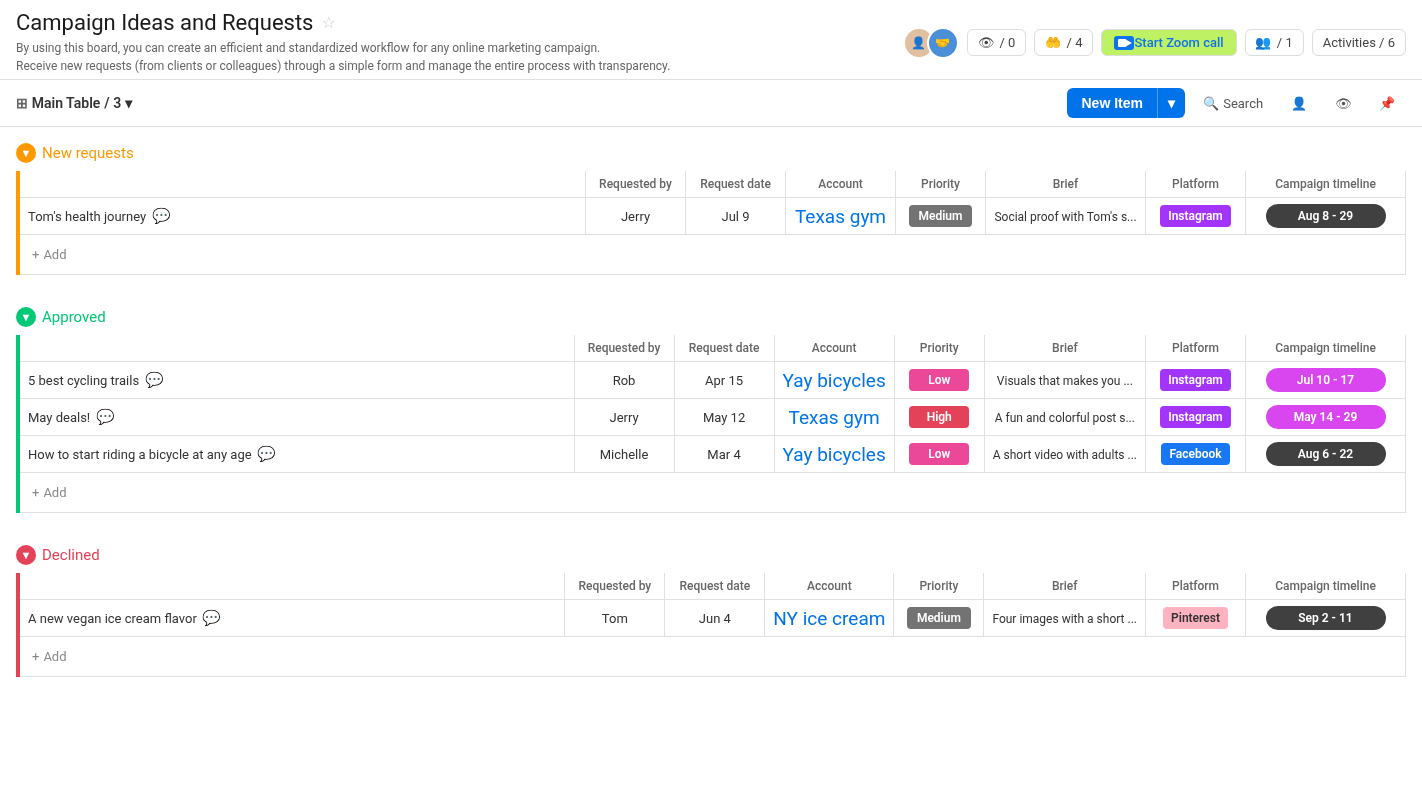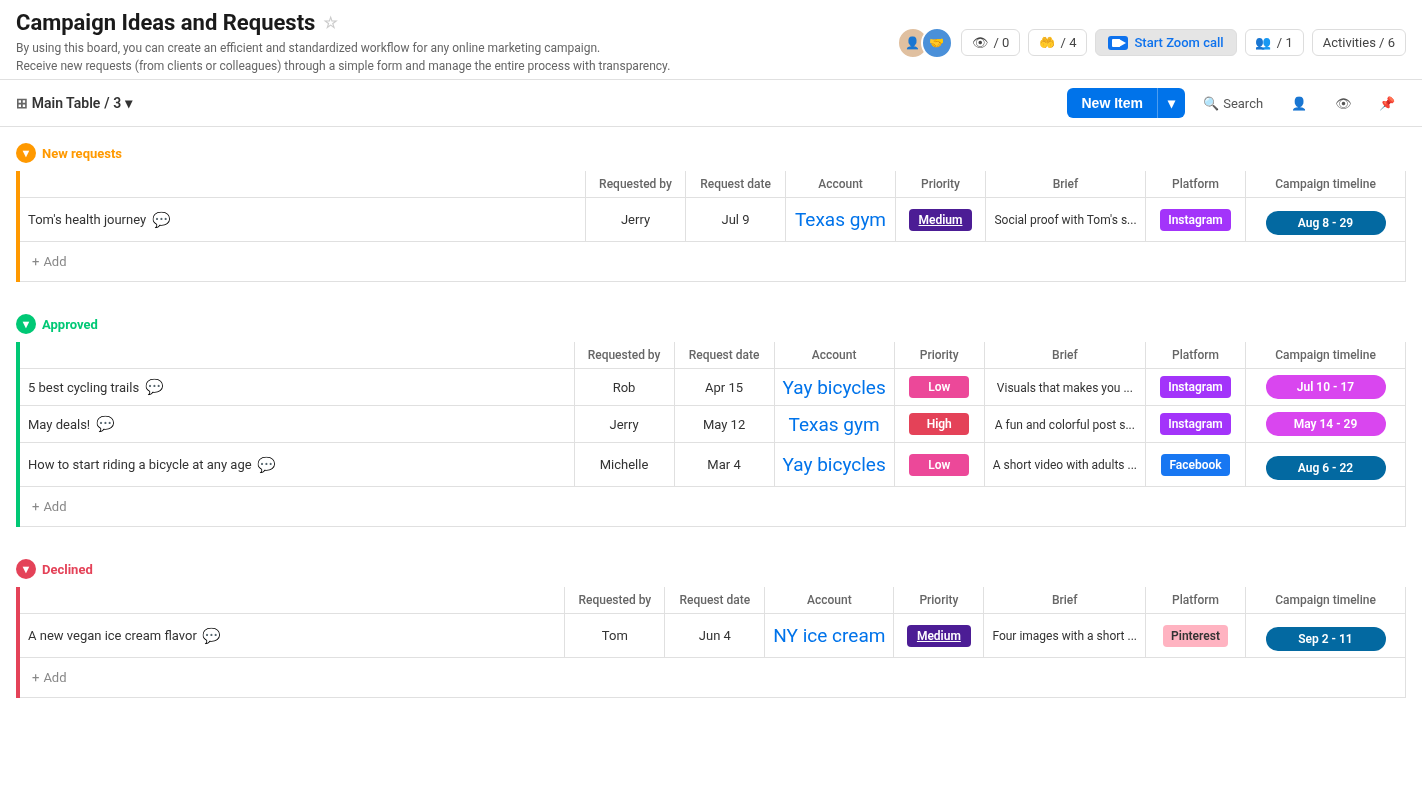--- a/index.html
+++ b/index.html
@@ -1,29 +1,29 @@
 <!DOCTYPE html>
 <html><head>
   <meta charset="utf-8">
   <style>
     * { box-sizing: border-box; margin: 0; padding: 0; }
     body { font-family: -apple-system, BlinkMacSystemFont, 'Segoe UI', Roboto, sans-serif; font-size: 13px; color: #333; background: #fff; overflow-x: hidden; }
 
     
     .top-header { display: flex; align-items: center; justify-content: space-between; padding: 10px 16px 4px; border-bottom: 1px solid #e0e0e0; }
     .top-header-left { display: flex; flex-direction: column; }
-    .page-title { font-size: 22px; font-weight: 700; color: #1a1a1a; display: flex; align-items: center; gap: 8px; }
+    .page-title { font-size: 22px; font-weight: 400; color: #1a1a1a; display: flex; align-items: center; gap: 8px; }
     .star-icon { color: #ccc; font-size: 16px; cursor: pointer; }
     .page-desc { font-size: 12px; color: #666; margin-top: 4px; line-height: 1.5; }
     .top-header-right { display: flex; align-items: center; gap: 8px; }
     .avatar-group { display: flex; align-items: center; cursor: pointer; }
     .avatar { width: 32px; height: 32px; border-radius: 50%; background: #e0c0a0; border: 2px solid #fff; overflow: hidden; display: flex; align-items: center; justify-content: center; font-size: 12px; font-weight: 600; color: #8B4513; }
     .avatar-2 { width: 32px; height: 32px; border-radius: 50%; background: #4a90d9; border: 2px solid #fff; margin-left: -8px; display: flex; align-items: center; justify-content: center; color: #fff; font-size: 12px; font-weight: 600; }
     .header-btn { display: flex; align-items: center; gap: 5px; padding: 5px 10px; border: 1px solid #ddd; border-radius: 6px; cursor: pointer; color: #444; font-size: 13px; background: #fff; }
-    .zoom-btn { display: flex; align-items: center; gap: 6px; padding: 5px 12px; border: 1px solid #ddd; border-radius: 6px; cursor: pointer; color: #0e72ed; font-size: 13px; font-weight: 500; background: #e5e5e5; }
+    .zoom-btn { display: flex; align-items: center; padding: 5px 12px; border: 1px solid #ddd; border-radius: 6px; cursor: pointer; color: #0e72ed; font-size: 13px; font-weight: 500; background: #bef264; }
     .zoom-icon { width: 20px; height: 14px; background: #0e72ed; border-radius: 3px; position: relative; display: flex; align-items: center; justify-content: center; }
     .zoom-icon::after { content: ''; border-left: 7px solid #fff; border-top: 4px solid transparent; border-bottom: 4px solid transparent; position: absolute; right: 2px; }
     .zoom-icon-inner { width: 8px; height: 8px; background: #fff; border-radius: 1px; margin-left: -4px; }
 
     
     .toolbar { display: flex; align-items: center; padding: 8px 16px; border-bottom: 1px solid #e0e0e0; gap: 8px; }
     .table-nav { display: flex; align-items: center; gap: 4px; font-size: 14px; font-weight: 600; color: #333; cursor: pointer; }
     .table-nav .grid-icon { color: #666; }
     .table-spacer { flex: 1; }
     .new-item-btn { display: flex; align-items: center; background: #0073ea; color: #fff; border: none; border-radius: 6px; cursor: pointer; font-size: 14px; font-weight: 600; }
@@ -31,21 +31,21 @@
     .new-item-arrow { padding: 7px 10px; border-left: 1px solid rgba(255,255,255,0.3); }
     .toolbar-icon-btn { display: flex; align-items: center; gap: 4px; padding: 6px 10px; color: #555; cursor: pointer; border-radius: 6px; font-size: 13px; }
 
     
     .content { padding: 16px; }
 
     
     .group { margin-bottom: 32px; }
     .group-header { display: flex; align-items: center; gap: 6px; margin-bottom: 8px; }
     .group-toggle { width: 20px; height: 20px; border-radius: 50%; display: flex; align-items: center; justify-content: center; cursor: pointer; font-size: 11px; }
-    .group-title { font-size: 13px; font-weight: 700; }
+    .group-title { font-size: 15px; font-weight: 400; }
     .group-new-requests .group-toggle { background: #ff9900; color: #fff; }
     .group-new-requests .group-title { color: #ff9900; }
     .group-approved .group-toggle { background: #00c875; color: #fff; }
     .group-approved .group-title { color: #00c875; }
     .group-declined .group-toggle { background: #e44258; color: #fff; }
     .group-declined .group-title { color: #e44258; }
 
     
     .table-wrap { border-left: 4px solid #ccc; }
     .group-new-requests .table-wrap { border-left-color: #ff9900; }
@@ -66,31 +66,31 @@
     .col-brief { width: 160px; }
     .col-platform { width: 100px; }
     .col-timeline { width: 160px; }
 
     .item-name { display: flex; align-items: center; gap: 6px; }
     .chat-icon { color: #c5c5c5; font-size: 15px; cursor: pointer; }
 
     .account-link { color: #0073ea; cursor: pointer; font-size: 19px; }
 
     .priority-badge { display: inline-block; padding: 4px 10px; border-radius: 4px; color: #fff; font-size: 12px; font-weight: 600; min-width: 60px; text-align: center; }
-    .priority-medium { background: #4c1d95; text-decoration: underline; }
+    .priority-medium { background: #737373; }
     .priority-high { background: #e44258; }
     .priority-low { background: #ec4899; }
 
     .platform-badge { display: inline-block; padding: 4px 8px; border-radius: 4px; color: #fff; font-size: 12px; font-weight: 600; }
     .platform-instagram { background: #a334fa; }
     .platform-facebook { background: #1877f2; }
     .platform-pinterest { background: #ffb3c1; color: #333; }
 
     .timeline-badge { display: inline-block; padding: 5px 10px; border-radius: 20px; color: #fff; font-size: 12px; font-weight: 600; min-width: 120px; text-align: center; }
-    .timeline-dark { background: #0369a1; margin-top: 7px; }
+    .timeline-dark { background: #404040; }
     .timeline-green { background: #d946ef; }
 
     .brief-text { color: #333; font-size: 12px; text-align: left; max-width: 150px; overflow: hidden; text-overflow: ellipsis; }
 
     .add-row td { color: #888; cursor: pointer; font-size: 13px; }
     .add-row-cell { display: flex; align-items: center; gap: 4px; padding: 6px 4px; }
   </style>
 </head>
 <body>
 

